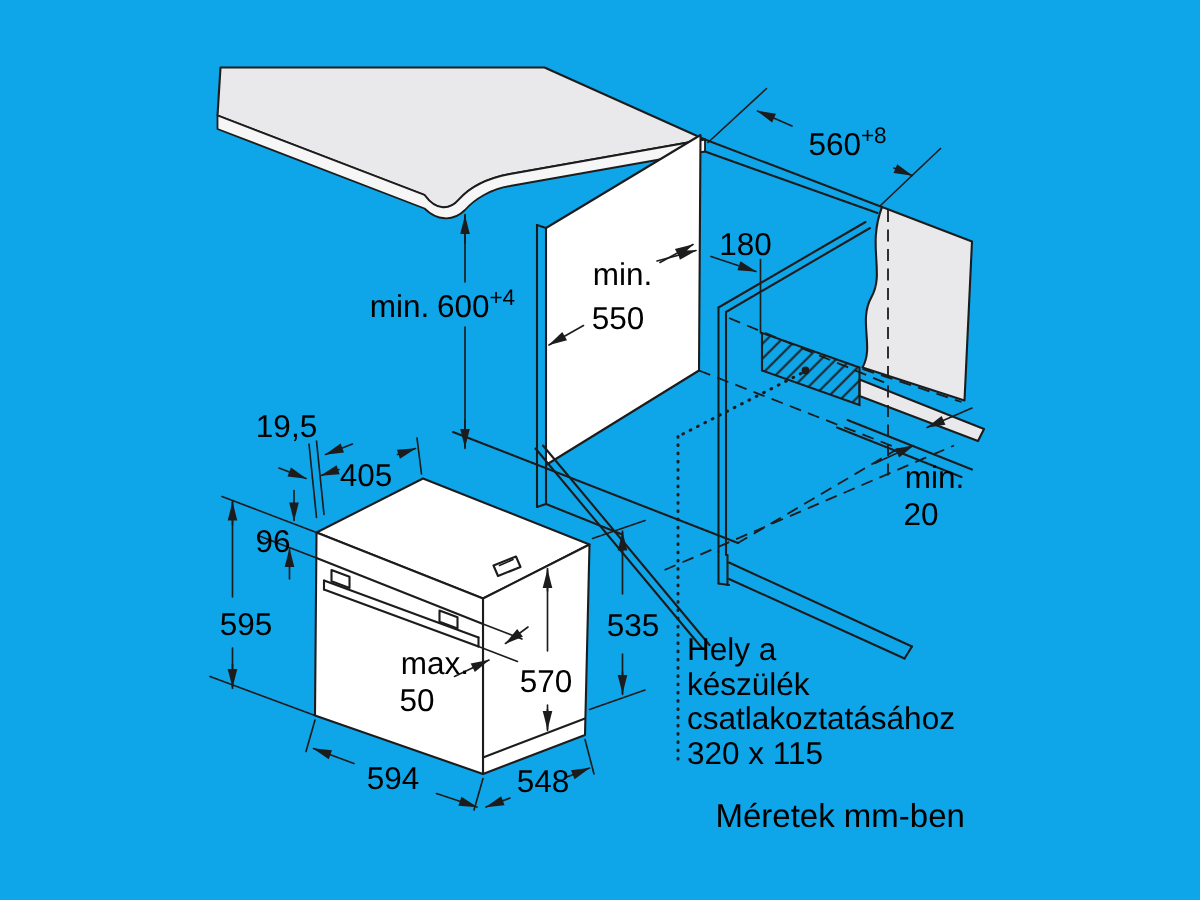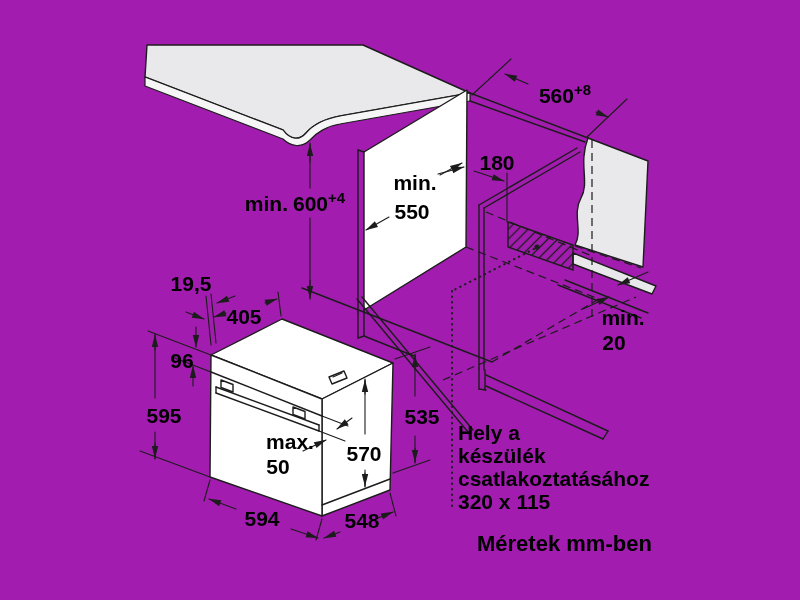--- a/index.html
+++ b/index.html
@@ -1,17 +1,17 @@
 <!DOCTYPE html>
 <html><head>
 <meta charset="utf-8">
 <style>
   html,body{margin:0;padding:0;background:#ffffff;}
-  .stage{position:relative;width:800px;height:600px;background:#a21caf;overflow:hidden;
-         font-family:"Liberation Sans", sans-serif;font-weight:bold;}
+  .stage{position:relative;width:800px;height:600px;background:#0ea5e9;overflow:hidden;
+         font-family:"Liberation Sans", sans-serif;}
   svg{display:block;}
   .ln{stroke:#1c1c1c;stroke-width:1.4;fill:none;stroke-linecap:round;stroke-linejoin:round;}
   .thin{stroke:#1c1c1c;stroke-width:1.1;fill:none;stroke-linecap:round;}
   .dash{stroke:#1c1c1c;stroke-width:1.2;fill:none;stroke-dasharray:8 5;}
   .dots{stroke:#1c1c1c;stroke-width:2;fill:none;stroke-dasharray:0.5 5;stroke-linecap:round;}
   .face{fill:#ffffff;stroke:#1c1c1c;stroke-width:1.4;stroke-linejoin:round;}
   .shade{fill:#e9e9eb;stroke:#1c1c1c;stroke-width:1.4;stroke-linejoin:round;}
   .band{fill:#f6f6f7;stroke:#1c1c1c;stroke-width:1.2;stroke-linejoin:round;}
   text{fill:#000000;font-family:"Liberation Sans", sans-serif;font-size:21px;}
   .sup{font-size:15px;}

